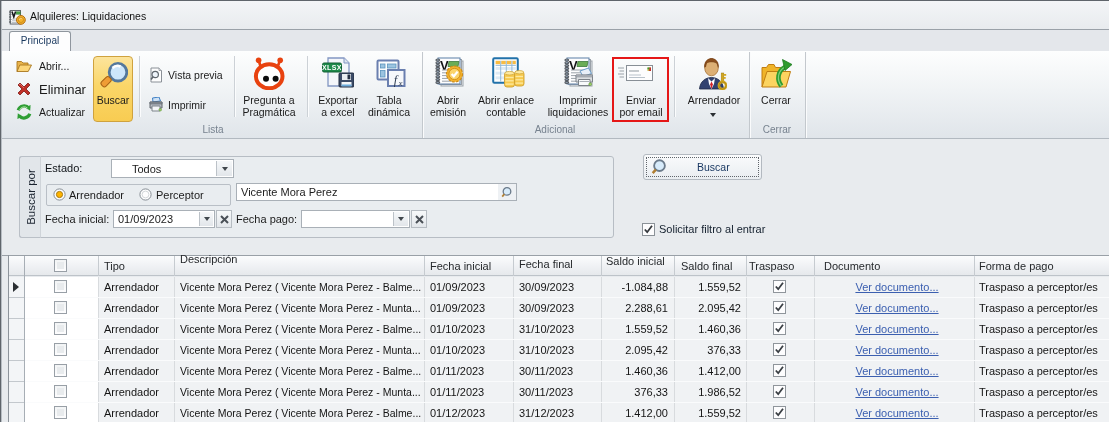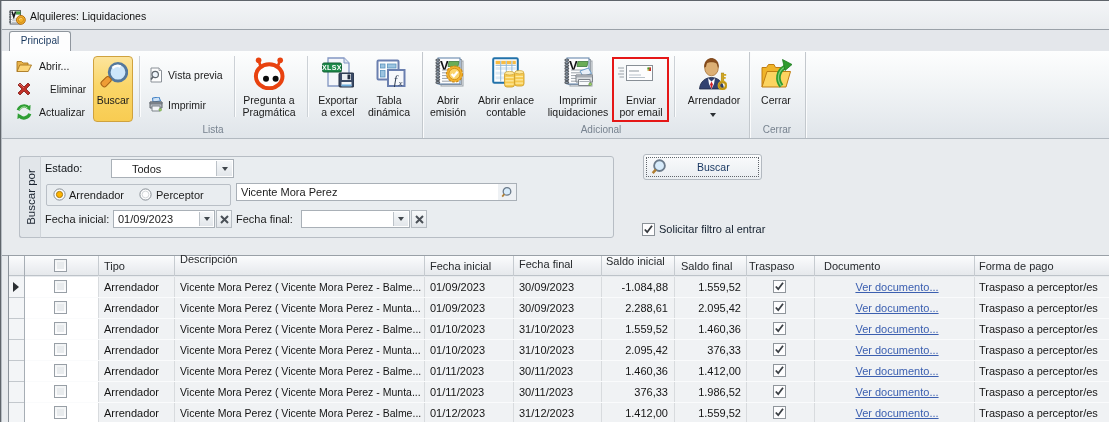--- a/index.html
+++ b/index.html
@@ -65,21 +65,21 @@
 <path d="M 3.6 6 A 5 5 0 0 1 11.5 4.0" fill="none" stroke="#a8dfa0" stroke-width="1"></path>
   </svg>
 <div class="abs" style="left:93px;top:56px;width:40px;height:66px;border:1px solid #cfa23e;border-radius:4px;background:linear-gradient(#fce49c,#fad668 45%,#f8cc52)"></div>
 <svg class="abs" style="left:98px;top:60px" width="30" height="30" viewBox="0 0 30 30">
     <circle cx="20" cy="12.2" r="8.8" fill="#cde6fa" stroke="#54789c" stroke-width="2.8"></circle>
 <path d="M14.5 8 a7 7 0 0 1 8 -1.5" stroke="#ffffff" stroke-width="2.6" fill="none" opacity="0.95"></path>
 <rect x="2.6" y="18.6" width="11" height="6.2" rx="2.4" transform="rotate(-45 8.1 21.7)" fill="#ef9d35" stroke="#a86214" stroke-width="1"></rect>
   </svg>
 <div class="bigbtn" style="left:113px;top:95px;font-size:10.5px">Buscar</div>
 <div class="txt vc" style="left:39px;top:58px;height:16px;font-size:10.5px">Abrir...</div>
-<div class="txt vc" style="left:50px;top:81px;height:16px;font-size:10px">Eliminar</div>
+<div class="txt vc" style="left:39px;top:81px;height:16px;font-size:13px">Eliminar</div>
 <div class="txt vc" style="left:39px;top:104px;height:16px;font-size:10.5px">Actualizar</div>
 <svg class="abs" style="left:148px;top:67px" width="16" height="16" viewBox="0 0 16 16">
     <path d="M3 1 L11 1 L13.5 3.5 L13.5 15 L3 15 Z" fill="#fdfdfd" stroke="#8a9097" stroke-width="1"></path>
 <path d="M11 1 L11 3.5 L13.5 3.5" fill="#e8ebee" stroke="#8a9097" stroke-width="0.8"></path>
 <circle cx="7.2" cy="7.5" r="3.2" fill="#eef4fa" stroke="#5f666d" stroke-width="1.2"></circle>
 <path d="M4.8 10 L3 12.4" stroke="#5f666d" stroke-width="1.6"></path>
   </svg>
 <div class="txt vc" style="left:168px;top:67px;height:16px;font-size:10.5px">Vista previa</div>
 <svg class="abs" style="left:148px;top:97px" width="16" height="16" viewBox="0 0 16 16">
     <path d="M4.5 1 L11 0 L12.5 4 L5 5 Z" fill="#cfe2f4" stroke="#3f7fc4"></path>
@@ -264,21 +264,21 @@
 <div class="abs" style="left:710px;top:113px;width:0;height:0;border-left:3.5px solid transparent;border-right:3.5px solid transparent;border-top:4px solid #2b2f33"></div>
 <svg class="abs" style="left:759px;top:56px" width="33" height="32" viewBox="0 0 33 32">
     <path d="M3 31 L3 11.5 L7.5 11.5 L9.5 8.5 L15 8.5 L16.5 11.5 L24 11.5 L24 15" fill="#f0b429" stroke="#c07d12" stroke-width="1"></path>
 <path d="M3 31 L8 15.5 L31.5 15.5 L27 31 Z" fill="#fcd460" stroke="#c07d12" stroke-width="1"></path>
 <path d="M22.5 30 C17.5 24 18.5 15 26 11" fill="none" stroke="#2f9b2f" stroke-width="4.6"></path>
 <path d="M22.5 30 C17.5 24 18.5 15 26 11" fill="none" stroke="#7fd07f" stroke-width="1.2"></path>
 <path d="M23.5 3.5 L33 8.5 L26 14.5 Z" fill="#2f9b2f" stroke="#1c7a1e" stroke-width="0.8"></path>
   </svg>
 <div class="bigbtn" style="left:776px;top:95px">Cerrar</div>
 <div class="glabel" style="left:213px;top:124px">Lista</div>
-<div class="glabel" style="left:601px;top:124px">Adicional</div>
+<div class="glabel" style="left:555px;top:124px">Adicional</div>
 <div class="glabel" style="left:777px;top:124px">Cerrar</div>
 <div class="abs" style="left:19px;top:156px;width:595px;height:82px;background:#e9edf0;border:1px solid #b7bdc4;border-radius:3px"></div>
 <div class="abs" style="left:19px;top:156px;width:22px;height:82px;background:#e2e6ea;border:1px solid #bac0c7;border-right:1px solid #cfd4d9;border-radius:3px 0 0 3px"></div>
 <div class="abs" style="left:20px;top:156px;width:21px;height:82px;display:flex;align-items:center;justify-content:center">
     <span style="transform:rotate(-90deg);font-size:11.5px;color:#1c2430;white-space:nowrap">Buscar por</span>
   </div>
 <div class="txt vc" style="left:45px;top:160px;height:16px;color:#101418">Estado:</div>
 <div class="combo" style="left:111px;top:159px;width:123px;height:19px">
     <div class="dd" style="width:16px">
       <div class="dar"></div>
@@ -309,21 +309,21 @@
     <div class="dd" style="width:14px">
       <div class="dar"></div>
     </div>
   </div>
 <div class="txt vc" style="left:118px;top:210px;height:17px">01/09/2023</div>
 <div class="xbtn" style="left:216px;top:210px;width:16px;height:18px">
     <svg width="9" height="9" viewBox="0 0 9 9">
       <path d="M1 1 L8 8 M8 1 L1 8" stroke="#4a5057" stroke-width="2"></path>
     </svg>
   </div>
-<div class="txt vc" style="left:236px;top:210px;height:17px">Fecha final:</div>
+<div class="txt vc" style="left:236px;top:210px;height:17px">Fecha pago:</div>
 <div class="combo" style="left:301px;top:210px;width:109px;height:18px">
     <div class="dd" style="width:15px">
       <div class="dar"></div>
     </div>
   </div>
 <div class="xbtn" style="left:411px;top:210px;width:16px;height:18px">
     <svg width="9" height="9" viewBox="0 0 9 9">
       <path d="M1 1 L8 8 M8 1 L1 8" stroke="#4a5057" stroke-width="2"></path>
     </svg>
   </div>

